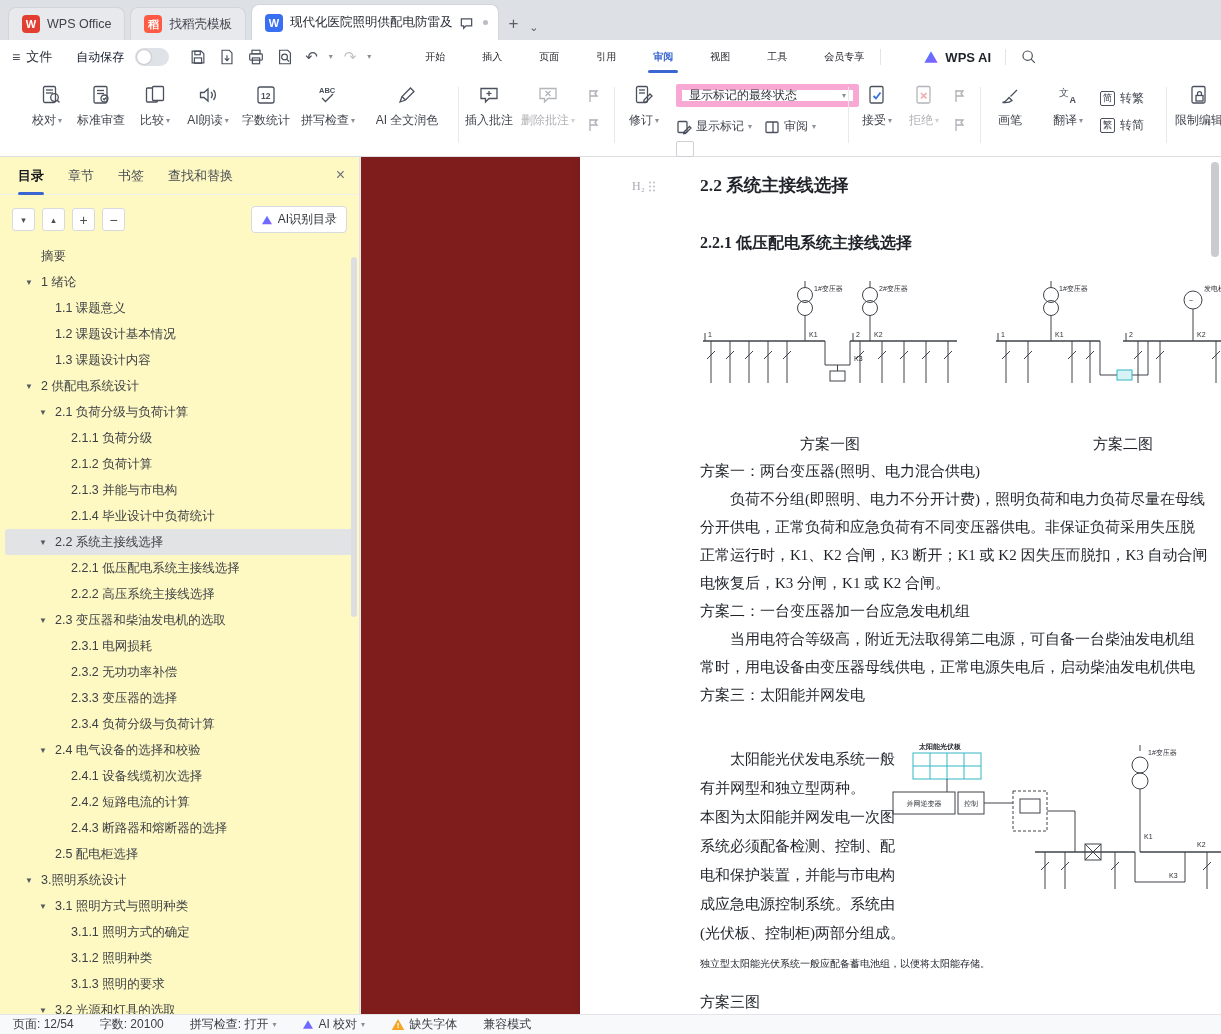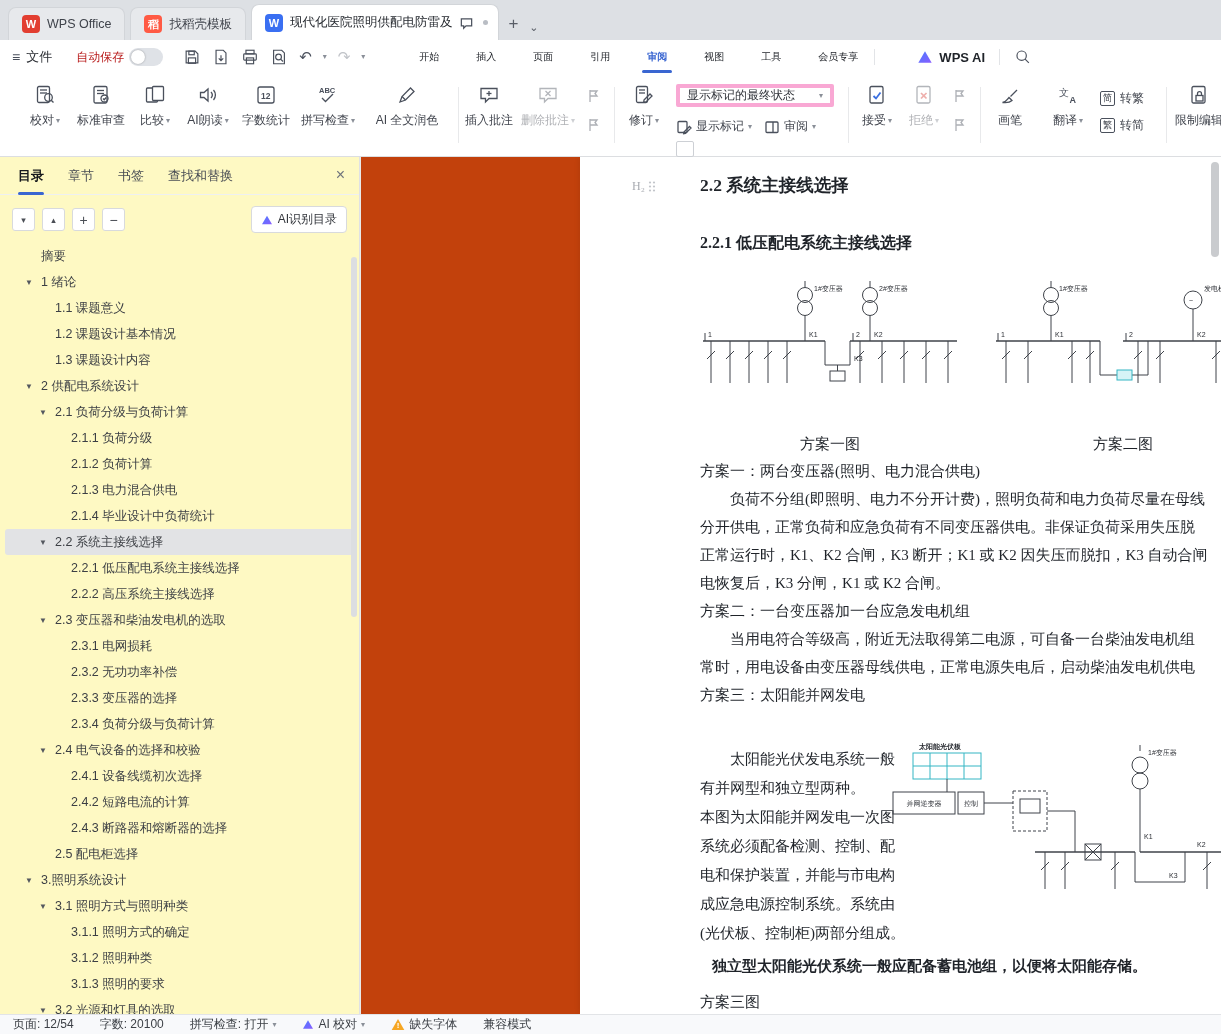--- a/index.html
+++ b/index.html
@@ -22,21 +22,21 @@
   .lb-docer { background:#ff5a44; }
   .lb-blue { background:#3a6ff2; }
   .tab-dot { width:5px; height:5px; border-radius:50%; background:#b9bdc4; margin-left:2px; }
   .tab-extra { color:#585d66; font-size:17px; margin:0 7px 6px 4px; }
 
   
   .menubar { position:absolute; top:40px; left:0; width:100%; height:34px; background:#fff;
              display:flex; align-items:center; padding:0 12px; }
   .file-btn { display:flex; gap:6px; align-items:center; font-size:13px; color:#2a2d33; }
   .hamb { font-size:14px; color:#4a505c; }
-  .autosave { display:flex; align-items:center; gap:5px; font-size:12px; color:#b91c1c; margin-left:24px; }
+  .autosave { display:flex; align-items:center; gap:11px; font-size:12px; color:#0f172a; margin-left:24px; }
   .toggle { width:34px; height:18px; border-radius:9px; background:#dfe2e7; position:relative; }
   .knob { position:absolute; left:2px; top:2px; width:14px; height:14px; border-radius:50%;
           background:#fff; box-shadow:0 0 2px rgba(0,0,0,.35); }
   .qicons { display:flex; align-items:center; gap:11px; margin-left:20px; color:#4a505c; }
   .uglyph { font-size:15px; color:#4a505c; }
   .uglyph.dis { color:#c0c3c8; }
   .menu-tabs { display:flex; gap:33px; margin-left:52px; font-size:10px; color:#23262c; }
   .mtab { position:relative; padding:9px 2px; white-space:nowrap; }
   .mtab.active { color:#3a66d1; font-weight:700; }
   .mtab.active::after { content:""; position:absolute; left:50%; transform:translateX(-50%);
@@ -46,21 +46,21 @@
 
   
   .ribbon { position:absolute; top:74px; left:0; width:100%; height:83px; background:#fff;
             border-bottom:1px solid #dcdee1; }
   .rbtn { position:absolute; top:10px; display:flex; flex-direction:column; align-items:center;
           gap:6px; font-size:12px; color:#41454e; }
   .rbtn .lbl { display:flex; align-items:center; gap:2px; white-space:nowrap; }
   .rsep { position:absolute; top:13px; width:1px; height:56px; background:#e8e9eb; }
   .dis42 { opacity:.42;text-align:center; }
   .mini-col { position:absolute; display:flex; flex-direction:column; gap:13px; opacity:.45; }
-  .combo { position:absolute; left:676px; top:10px; width:158px; height:23px; border:4px solid #f9a8d4;
+  .combo { position:absolute; left:676px; top:10px; width:183px; height:23px; border:6px solid #f9a8d4;
            border-radius:2px; background:#fff; font-size:12px; color:#33363c;
            display:flex; align-items:center; justify-content:space-between; padding:0 7px; }
   .small-row { position:absolute; left:676px; top:44px; display:flex; gap:12px; align-items:center;
                font-size:12px; color:#41454e;font-family:Liberation Serif, serif; }
   .small-row .mb { display:flex; align-items:center; gap:4px; }
   .zbox { width:15px; height:15px; border:1px solid #4a505c; border-radius:2px; font-size:9.5px;
           display:flex; align-items:center; justify-content:center; color:#41454e; }
   .sf-col { position:absolute; left:1100px; top:16px; display:flex; flex-direction:column; gap:10px; }
   .sf-row { display:flex; align-items:center; gap:5px; font-size:12px; color:#41454e; }
 
@@ -85,40 +85,40 @@
           font-size:12.5px; color:#3c3f44; white-space:nowrap; }
   .trow .tri { width:16px; font-size:8px; color:#54585f; flex:none; }
   .lv0 { padding-left:20px; } .lv0.leaf { padding-left:36px; }
   .lv1 { padding-left:34px; } .lv1.leaf { padding-left:50px; }
   .lv2 { padding-left:66px; }
   .trow.sel { background:#e2e3e5; }
   .sscroll { position:absolute; right:2px; top:100px; width:6px; height:360px; background:#dcdee1;
              border-radius:3px; }
 
   
-  .canvas { position:absolute; left:361px; top:157px; width:860px; height:857px; background:#c2410c;
+  .canvas { position:absolute; left:361px; top:157px; width:860px; height:857px; background:#7f1d1d;
             overflow:hidden; }
   .page { position:absolute; left:219px; top:0; width:680px; height:857px; background:#fff;
           box-shadow:0 0 6px rgba(0,0,0,.10); }
   .doc-serif { font-family:"Liberation Serif","DejaVu Serif",serif; }
   .h2chip { position:absolute; left:52px; top:22px; display:flex; align-items:center; gap:3px;
             color:#a8abb1; font-size:12px; }
   .head1 { position:absolute; left:120px; top:16px; font-size:17.5px; font-weight:700; }
   .head2 { position:absolute; left:120px; top:76px; font-size:16px; font-weight:700; }
   .dsvg1 { position:absolute; left:115px; top:122px; }
   .dsvg2 { position:absolute; left:408px; top:122px; }
   .cap { position:absolute; top:278px; font-size:15px; text-align:center; }
   .cap1 { left:115px; width:270px; }
   .cap2 { left:408px; width:270px; }
   .tlines { position:absolute; left:120px; top:300px; font-size:15px; }
   .tlines div { height:28px; line-height:28px; white-space:nowrap; }
   .wlines { position:absolute; left:120px; top:588px; font-size:15px; }
   .wlines div { height:29px; line-height:29px; white-space:nowrap; }
   .fig3 { position:absolute; left:305px; top:582px; }
-  .tail1 { position:absolute; left:132px; top:800px; font-size:15px; white-space:nowrap;font-weight:bold; }
+  .tail1 { position:absolute; left:120px; top:800px; font-size:10px; white-space:nowrap; }
   .tail2 { position:absolute; left:120px; top:836px; font-size:15px; white-space:nowrap; }
   .gap-widget { position:absolute; left:676px; top:141px; width:18px; height:16px; background:#fff;
                 border:1px solid #cdd0d5; border-radius:2px; z-index:5; }
   .vscroll { position:absolute; right:2px; top:162px; width:8px; height:95px; background:#c9cbce;
              border-radius:4px; }
 
   
   .statusbar { position:absolute; left:0; bottom:0; width:100%; height:20px; background:#f8f9fb;
                border-top:1px solid #e2e4e7; display:flex; align-items:center; gap:26px;
                padding:0 13px; font-size:12px; color:#3c4046; }
@@ -234,21 +234,21 @@
     <svg width="18" height="18" viewBox="0 0 20 20">
         <g class="st" stroke-width="1.5">
           <circle cx="8.5" cy="8.5" r="5.2"></circle>
           <line x1="12.3" y1="12.3" x2="16.5" y2="16.5"></line>
         </g>
       </svg>
   </span>
 </div>
 
 <div class="ribbon">
-  <div class="rbtn" style="left:20px;width:50px;">
+  <div class="rbtn" style="left:12px;width:50px;align-items:flex-end;">
     <svg width="22" height="22" viewBox="0 0 22 22">
         <g class="st">
           <rect x="3.5" y="2.5" width="12" height="16" rx="1.5"></rect>
           <line x1="6" y1="6" x2="13" y2="6"></line>
           <line x1="6" y1="9" x2="13" y2="9"></line>
           <circle cx="14.5" cy="13.5" r="3.8"></circle>
           <line x1="17.2" y1="16.2" x2="19.5" y2="18.5"></line>
         </g>
       </svg>
     <span class="lbl">
@@ -562,21 +562,21 @@
         <span class="tri">▼</span>
         <span>2.1 负荷分级与负荷计算</span>
       </div>
     <div class="trow lv2">
         <span>2.1.1 负荷分级</span>
       </div>
     <div class="trow lv2">
         <span>2.1.2 负荷计算</span>
       </div>
     <div class="trow lv2">
-        <span>2.1.3 电力混合供电</span>
+        <span>2.1.3 并能与市电构</span>
       </div>
     <div class="trow lv2">
         <span>2.1.4 毕业设计中负荷统计</span>
       </div>
     <div class="trow lv1 sel">
         <span class="tri">▼</span>
         <span>2.2 系统主接线选择</span>
       </div>
     <div class="trow lv2">
         <span>2.2.1 低压配电系统主接线选择</span>

